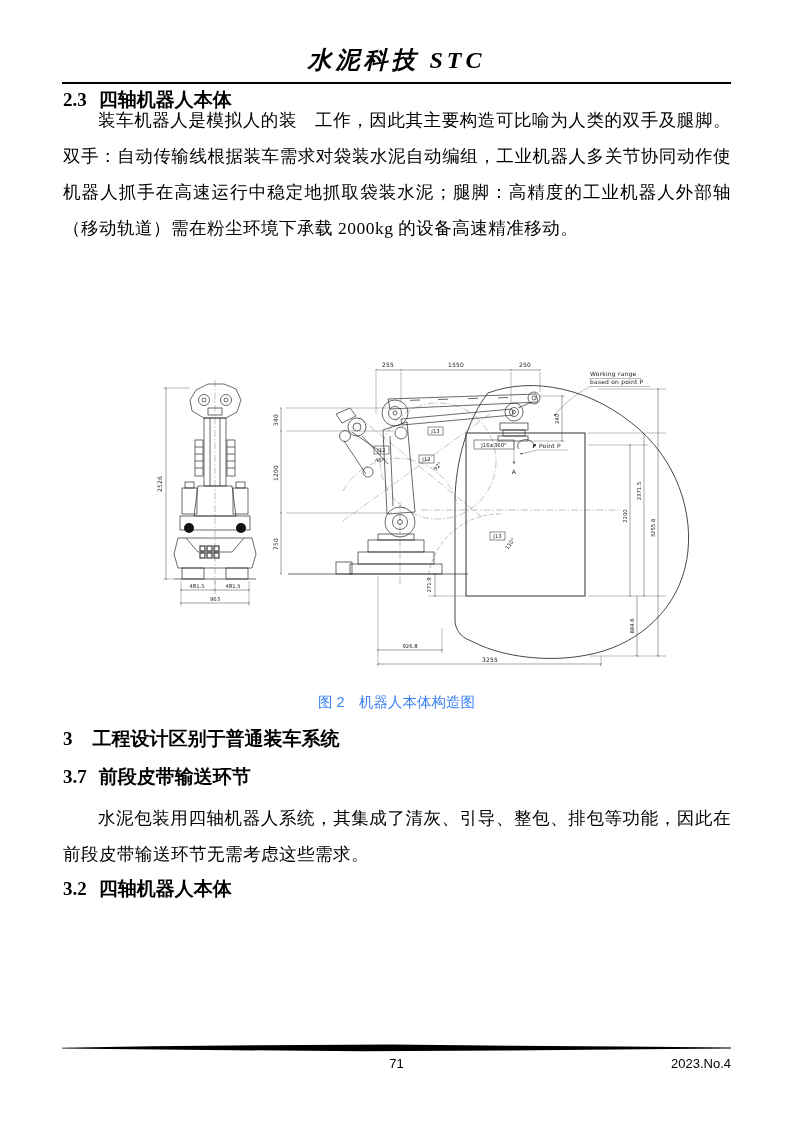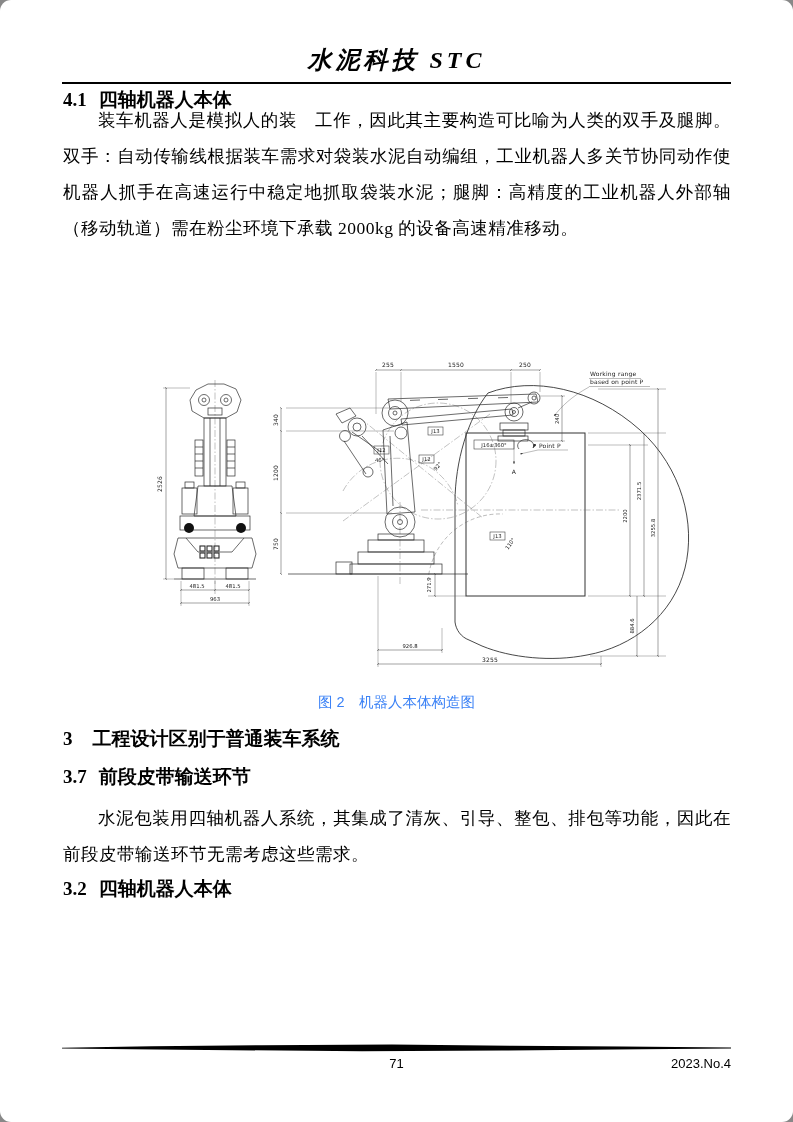--- a/index.html
+++ b/index.html
@@ -1,17 +1,17 @@
 <!DOCTYPE html>
 <html><head>
 <meta charset="utf-8">
 <style>
   html,body{margin:0;padding:0;background:#888;}
   .page{position:relative;width:793px;height:1122px;background:#fff;margin:0 auto;
-        font-family:"Liberation Serif","DejaVu Serif",serif;color:#000;overflow:hidden;border-radius:11px;}
+        font-family:"Liberation Serif","DejaVu Serif",serif;color:#000;overflow:hidden;}
   .abs{position:absolute;}
   .journal-title{top:44px;left:0;width:793px;text-align:center;
         font-size:24px;font-weight:bold;font-style:italic;letter-spacing:4px;}
   .header-rule{top:82px;left:62px;width:669px;border-top:2.3px solid #000;}
   .sec-head{left:63px;font-size:19px;font-weight:bold;font-family:"Liberation Sans","DejaVu Sans",sans-serif;white-space:nowrap;}
   .sec-head .hnum{font-family:"Liberation Serif","DejaVu Serif",serif;margin-right:12px;}
   .h23{top:87px;}
   .h3{top:726px;}
   .h3 .hnum{margin-right:20px;}
   .h31{top:764px;}
@@ -44,21 +44,21 @@
 </style>
 </head>
 <body>
 
 <div class="page">
 
   <div class="abs journal-title">水泥科技 STC</div>
   <div class="abs header-rule"></div>
 
   <div class="abs sec-head h23">
-    <span class="hnum">4.1</span><span>四轴机器人本体</span>
+    <span class="hnum">2.3</span><span>四轴机器人本体</span>
   </div>
 
   <div class="abs bodyblock b1">
     <p class="body-text">装车机器人是模拟人的装　工作，因此其主要构造可比喻为人类的双手及腿脚。双手：自动传输线根据装车需求对袋装水泥自动编组，工业机器人多关节协同动作使机器人抓手在高速运行中稳定地抓取袋装水泥；腿脚：高精度的工业机器人外部轴（移动轨道）需在粉尘环境下承载 2000kg 的设备高速精准移动。</p>
   </div>
 
   <svg class="abs fig-svg" width="592" height="332" viewBox="0 0 592 332">
     <defs>
       <marker id="tk" markerWidth="6" markerHeight="6" refX="3" refY="3" orient="auto">
         <path d="M1,5 L5,1" stroke="#333" stroke-width="0.9" fill="none"></path>

